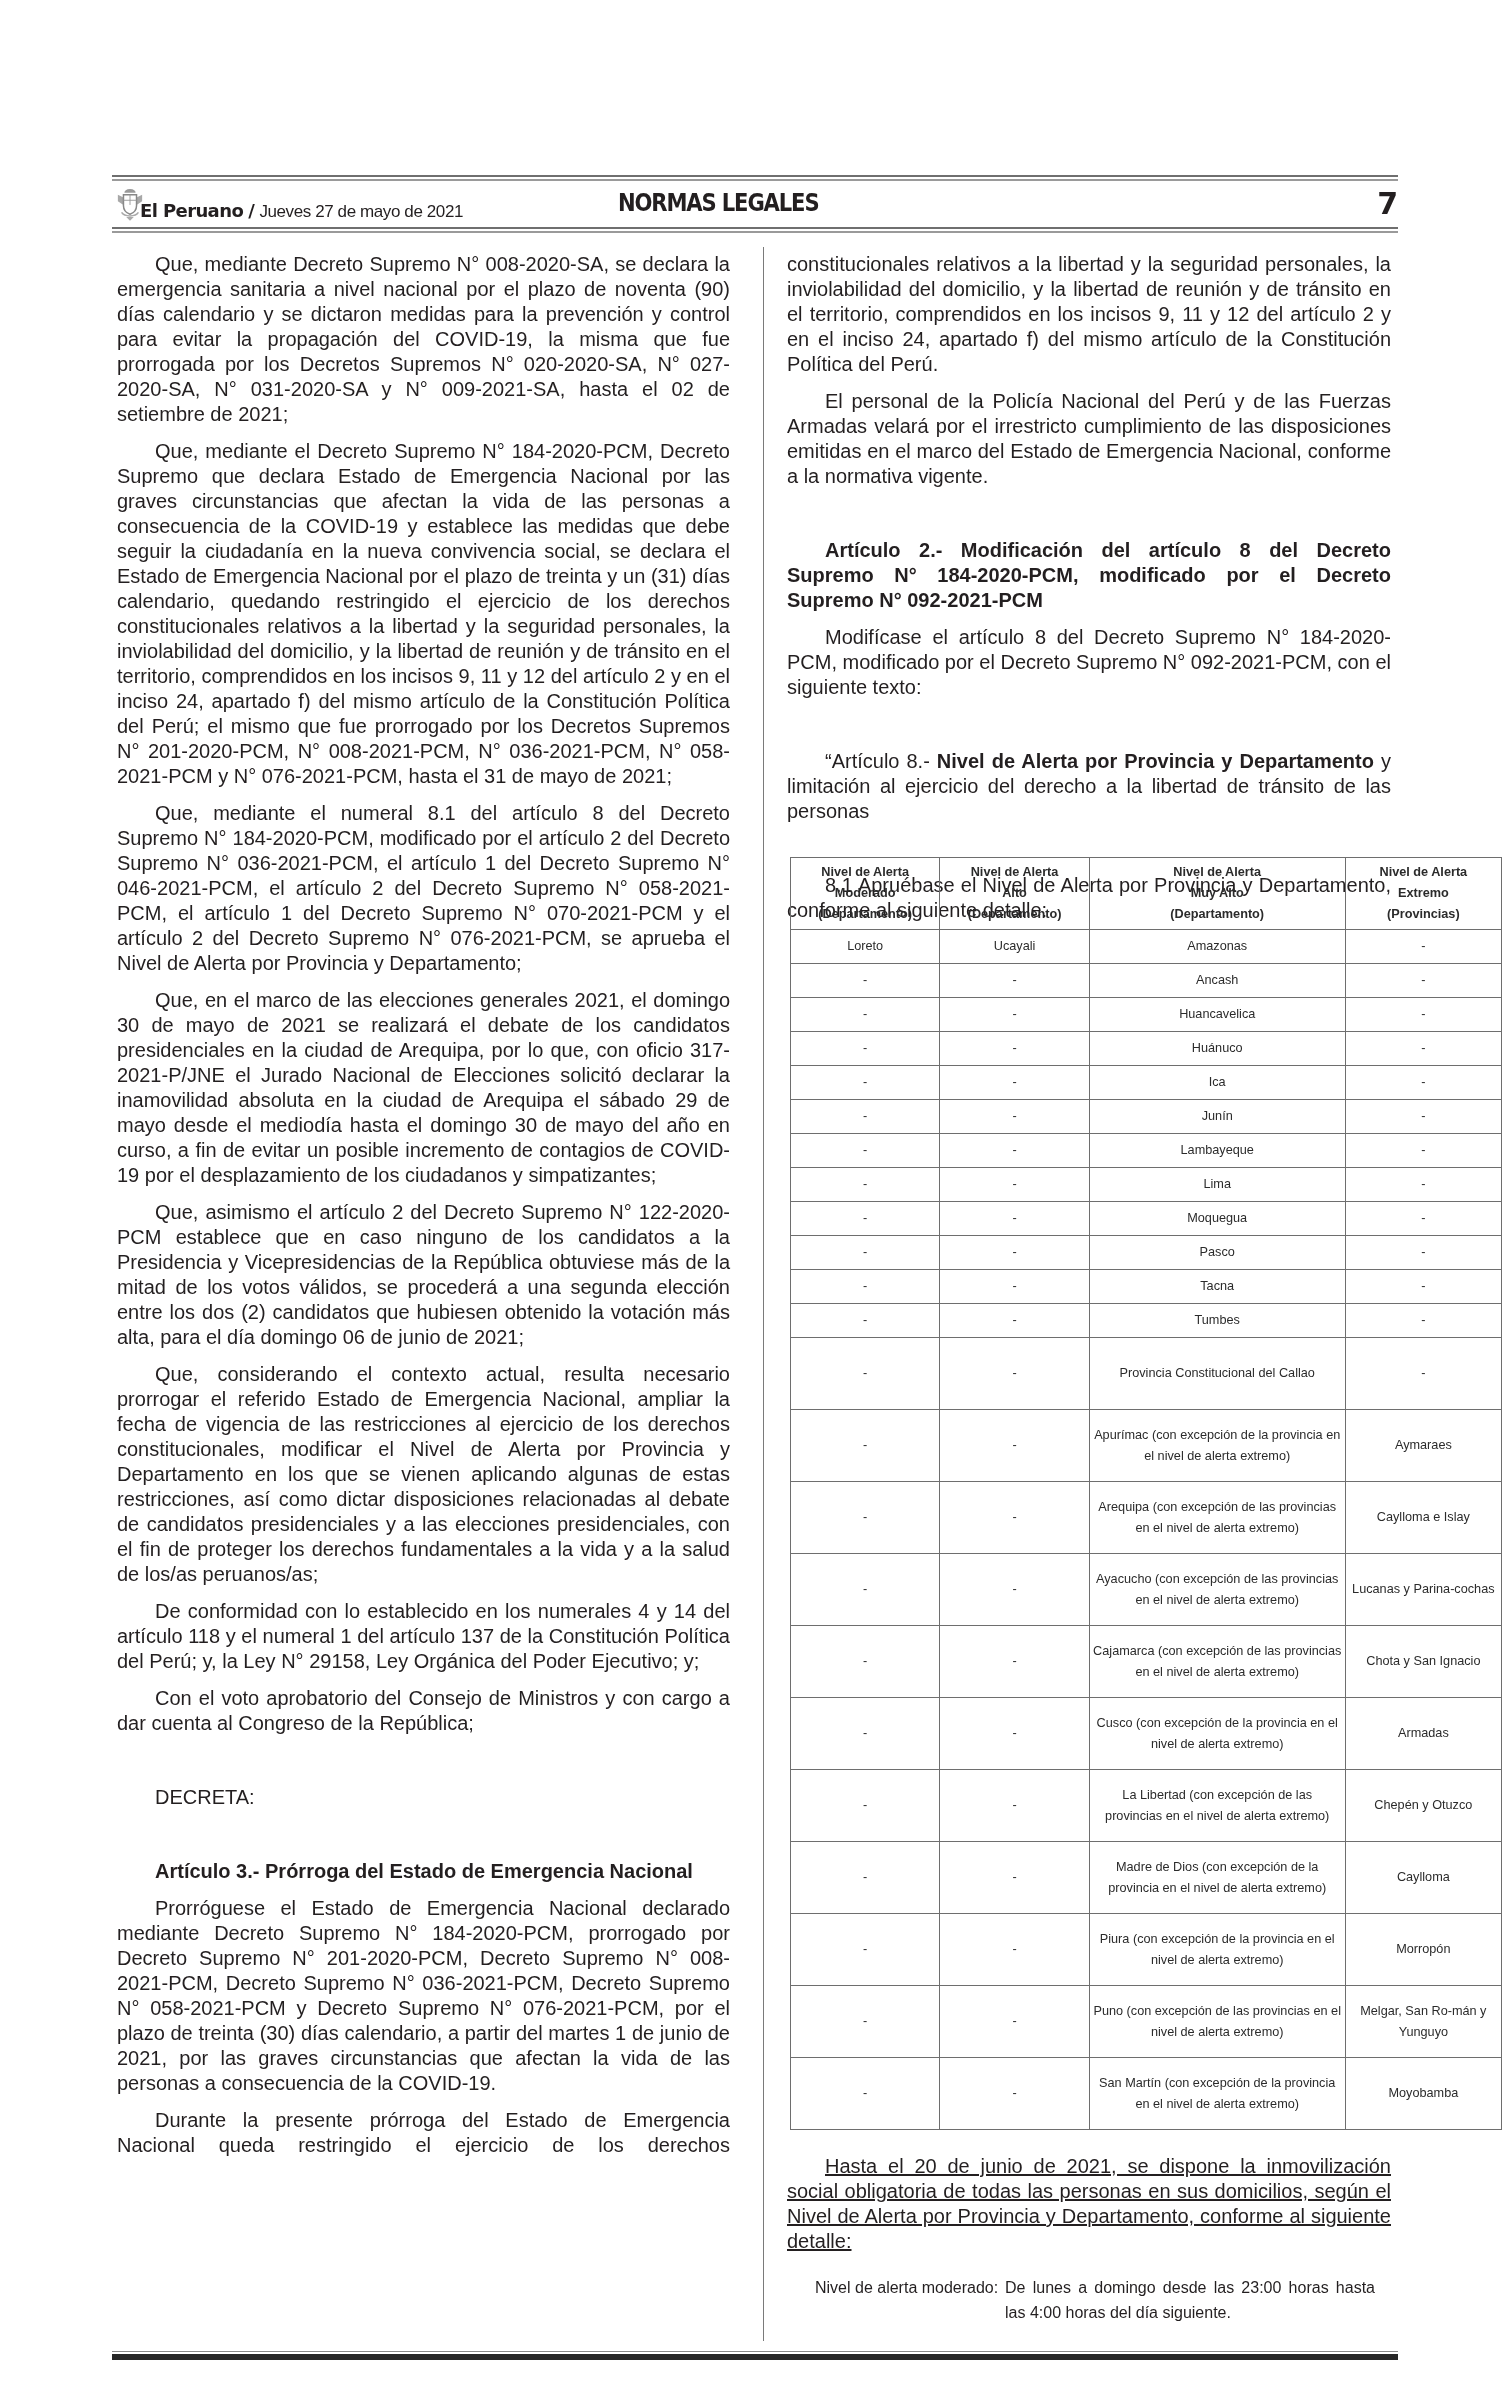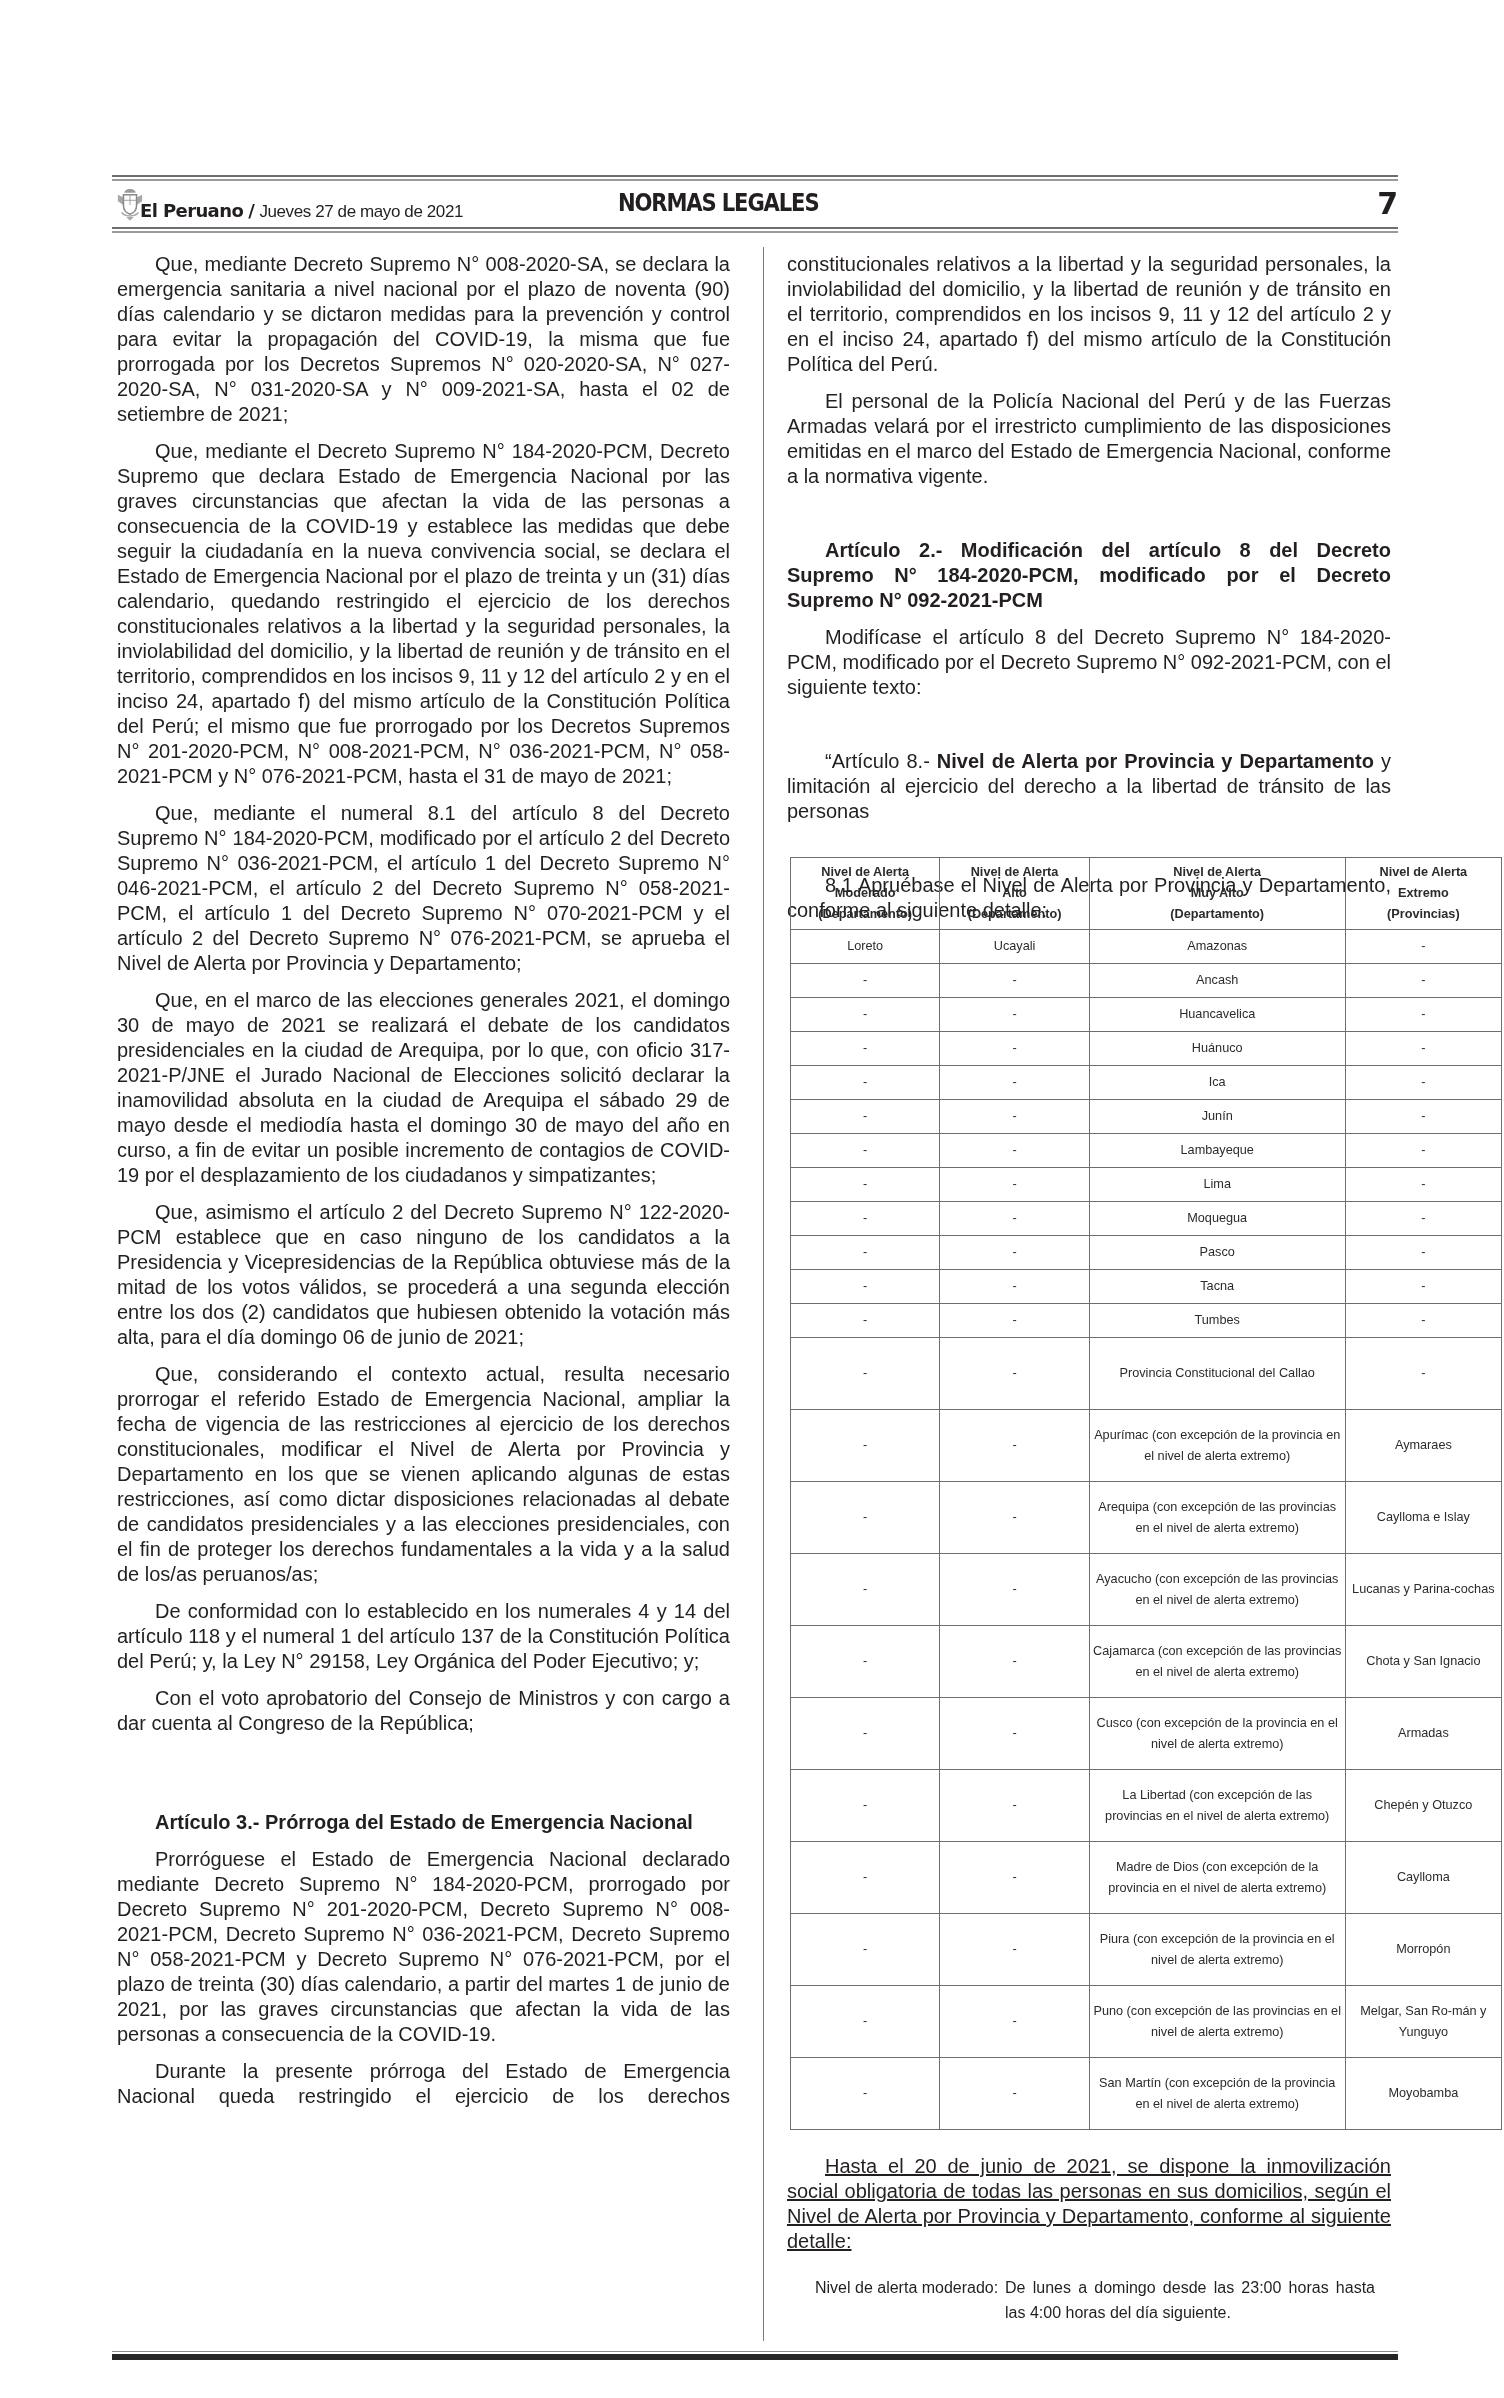--- a/index.html
+++ b/index.html
@@ -82,20 +82,21 @@
 <div class="col col-left">
   <p>Que, mediante Decreto Supremo N° 008-2020-SA, se declara la emergencia sanitaria a nivel nacional por el plazo de noventa (90) días calendario y se dictaron medidas para la prevención y control para evitar la propagación del COVID-19, la misma que fue prorrogada por los Decretos Supremos N° 020-2020-SA, N° 027-2020-SA, N° 031-2020-SA y N° 009-2021-SA, hasta el 02 de setiembre de 2021;</p>
   <p>Que, mediante el Decreto Supremo N° 184-2020-PCM, Decreto Supremo que declara Estado de Emergencia Nacional por las graves circunstancias que afectan la vida de las personas a consecuencia de la COVID-19 y establece las medidas que debe seguir la ciudadanía en la nueva convivencia social, se declara el Estado de Emergencia Nacional por el plazo de treinta y un (31) días calendario, quedando restringido el ejercicio de los derechos constitucionales relativos a la libertad y la seguridad personales, la inviolabilidad del domicilio, y la libertad de reunión y de tránsito en el territorio, comprendidos en los incisos 9, 11 y 12 del artículo 2 y en el inciso 24, apartado f) del mismo artículo de la Constitución Política del Perú; el mismo que fue prorrogado por los Decretos Supremos N° 201-2020-PCM, N° 008-2021-PCM, N° 036-2021-PCM, N° 058-2021-PCM y N° 076-2021-PCM, hasta el 31 de mayo de 2021;</p>
   <p>Que, mediante el numeral 8.1 del artículo 8 del Decreto Supremo N° 184-2020-PCM, modificado por el artículo 2 del Decreto Supremo N° 036-2021-PCM, el artículo 1 del Decreto Supremo N° 046-2021-PCM, el artículo 2 del Decreto Supremo N° 058-2021-PCM, el artículo 1 del Decreto Supremo N° 070-2021-PCM y el artículo 2 del Decreto Supremo N° 076-2021-PCM, se aprueba el Nivel de Alerta por Provincia y Departamento;</p>
   <p>Que, en el marco de las elecciones generales 2021, el domingo 30 de mayo de 2021 se realizará el debate de los candidatos presidenciales en la ciudad de Arequipa, por lo que, con oficio 317-2021-P/JNE el Jurado Nacional de Elecciones solicitó declarar la inamovilidad absoluta en la ciudad de Arequipa el sábado 29 de mayo desde el mediodía hasta el domingo 30 de mayo del año en curso, a fin de evitar un posible incremento de contagios de COVID-19 por el desplazamiento de los ciudadanos y simpatizantes;</p>
   <p>Que, asimismo el artículo 2 del Decreto Supremo N° 122-2020-PCM establece que en caso ninguno de los candidatos a la Presidencia y Vicepresidencias de la República obtuviese más de la mitad de los votos válidos, se procederá a una segunda elección entre los dos (2) candidatos que hubiesen obtenido la votación más alta, para el día domingo 06 de junio de 2021;</p>
   <p>Que, considerando el contexto actual, resulta necesario prorrogar el referido Estado de Emergencia Nacional, ampliar la fecha de vigencia de las restricciones al ejercicio de los derechos constitucionales, modificar el Nivel de Alerta por Provincia y Departamento en los que se vienen aplicando algunas de estas restricciones, así como dictar disposiciones relacionadas al debate de candidatos presidenciales y a las elecciones presidenciales, con el fin de proteger los derechos fundamentales a la vida y a la salud de los/as peruanos/as;</p>
   <p>De conformidad con lo establecido en los numerales 4 y 14 del artículo 118 y el numeral 1 del artículo 137 de la Constitución Política del Perú; y, la Ley N° 29158, Ley Orgánica del Poder Ejecutivo; y;</p>
   <p>Con el voto aprobatorio del Consejo de Ministros y con cargo a dar cuenta al Congreso de la República;</p>
   <div class="gap"></div>
+  <p>DECRETA:</p>
   <div class="gap"></div>
   <p class="heading">Artículo 3.- Prórroga del Estado de Emergencia Nacional</p>
   <p>Prorróguese el Estado de Emergencia Nacional declarado mediante Decreto Supremo N° 184-2020-PCM, prorrogado por Decreto Supremo N° 201-2020-PCM, Decreto Supremo N° 008-2021-PCM, Decreto Supremo N° 036-2021-PCM, Decreto Supremo N° 058-2021-PCM y Decreto Supremo N° 076-2021-PCM, por el plazo de treinta (30) días calendario, a partir del martes 1 de junio de 2021, por las graves circunstancias que afectan la vida de las personas a consecuencia de la COVID-19.</p>
   <p style="text-align-last: justify;">Durante la presente prórroga del Estado de Emergencia Nacional queda restringido el ejercicio de los derechos</p>
 </div>
 
 <div class="divider"></div>
 
 <div class="col col-right">
   <p class="noindent">constitucionales relativos a la libertad y la seguridad personales, la inviolabilidad del domicilio, y la libertad de reunión y de tránsito en el territorio, comprendidos en los incisos 9, 11 y 12 del artículo 2 y en el inciso 24, apartado f) del mismo artículo de la Constitución Política del Perú.</p>

